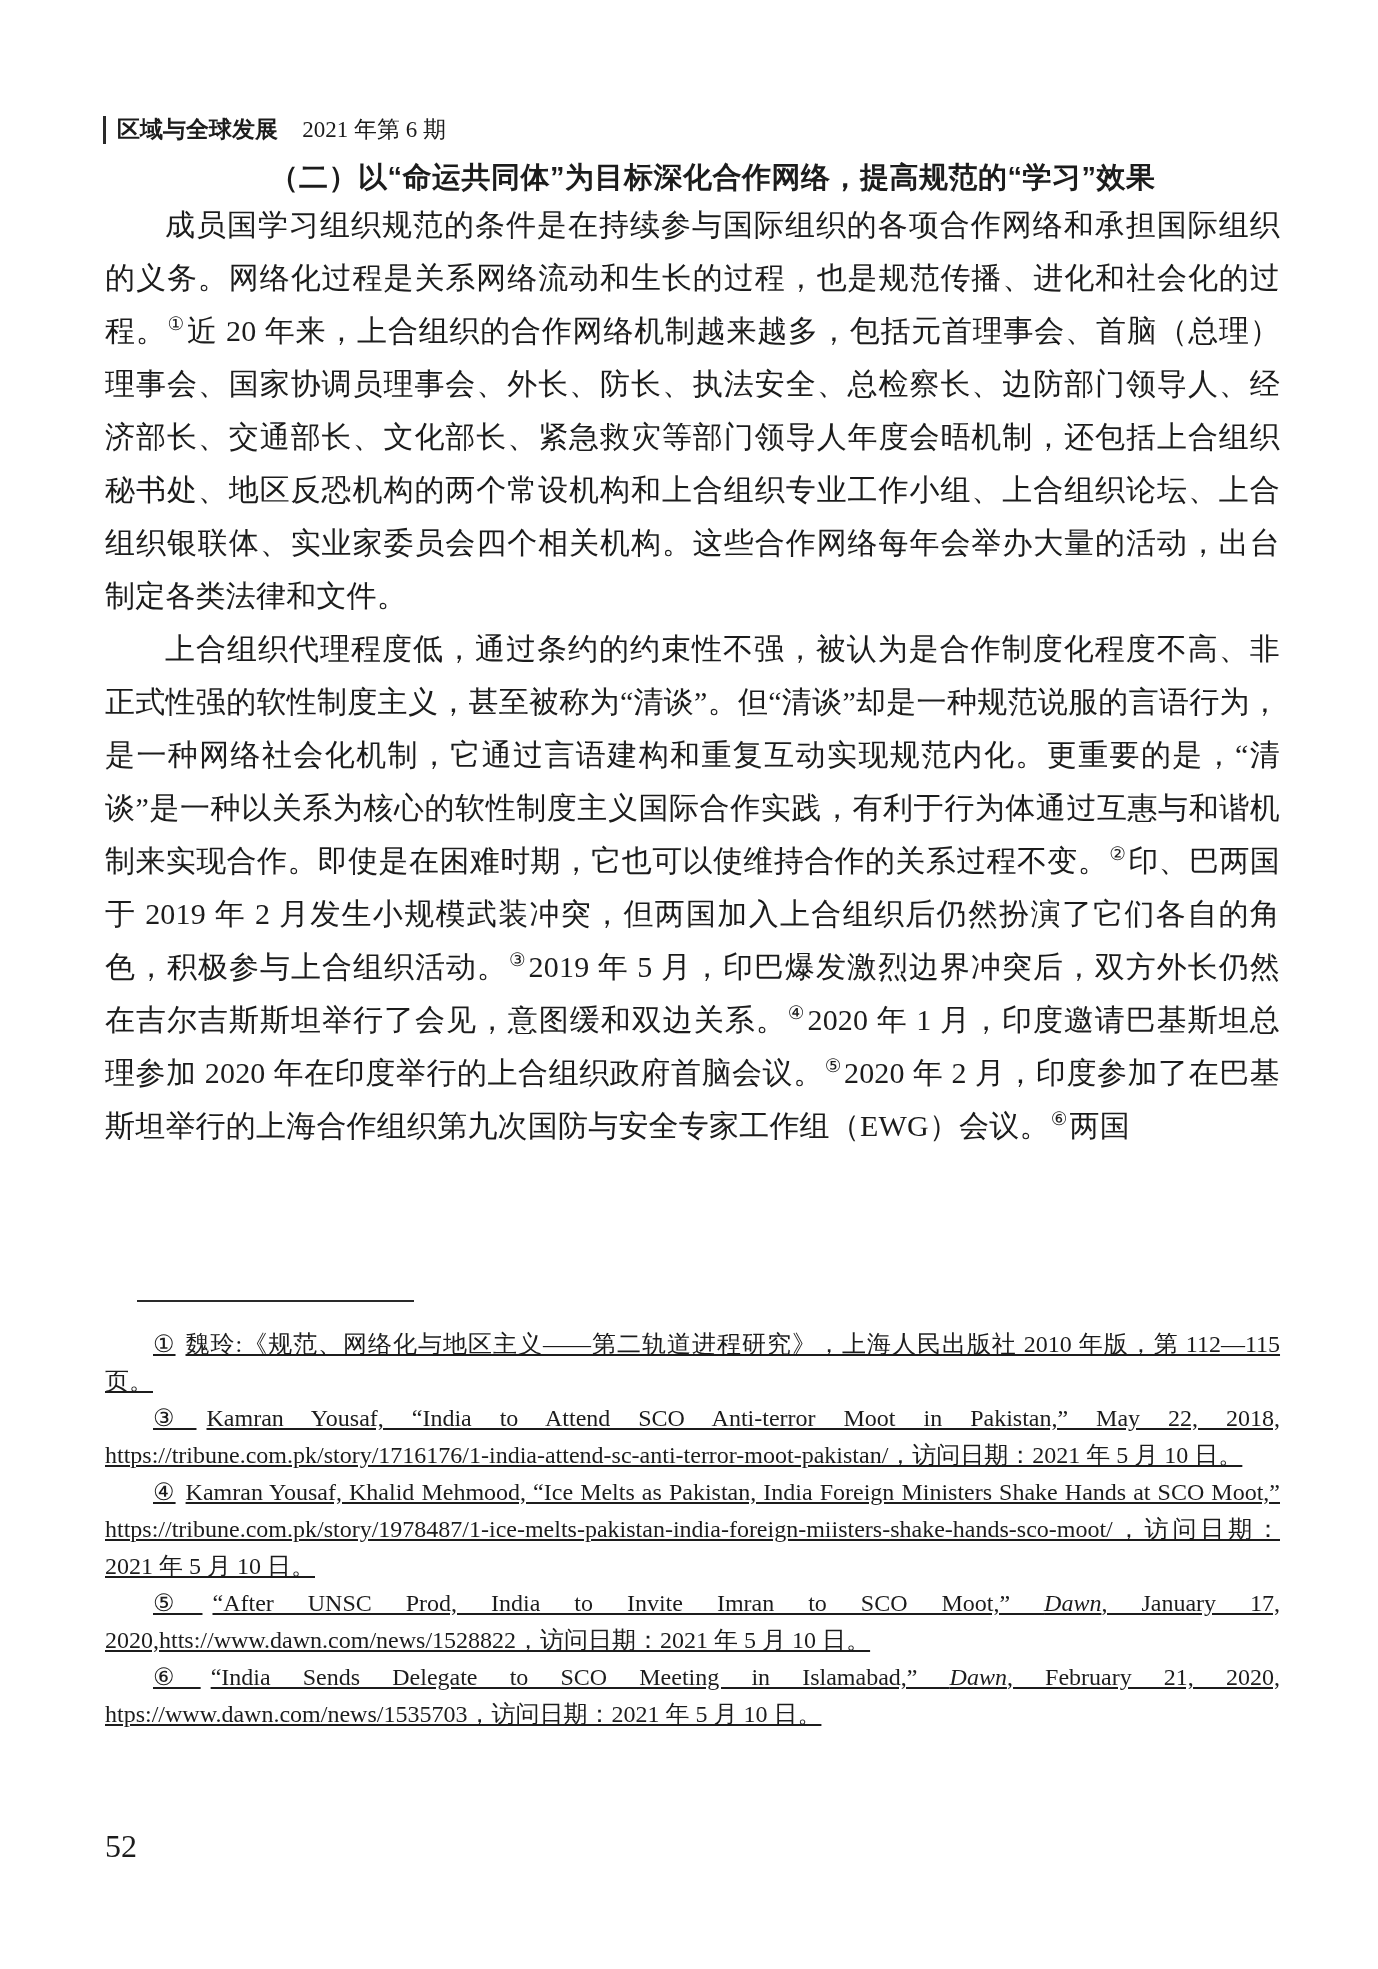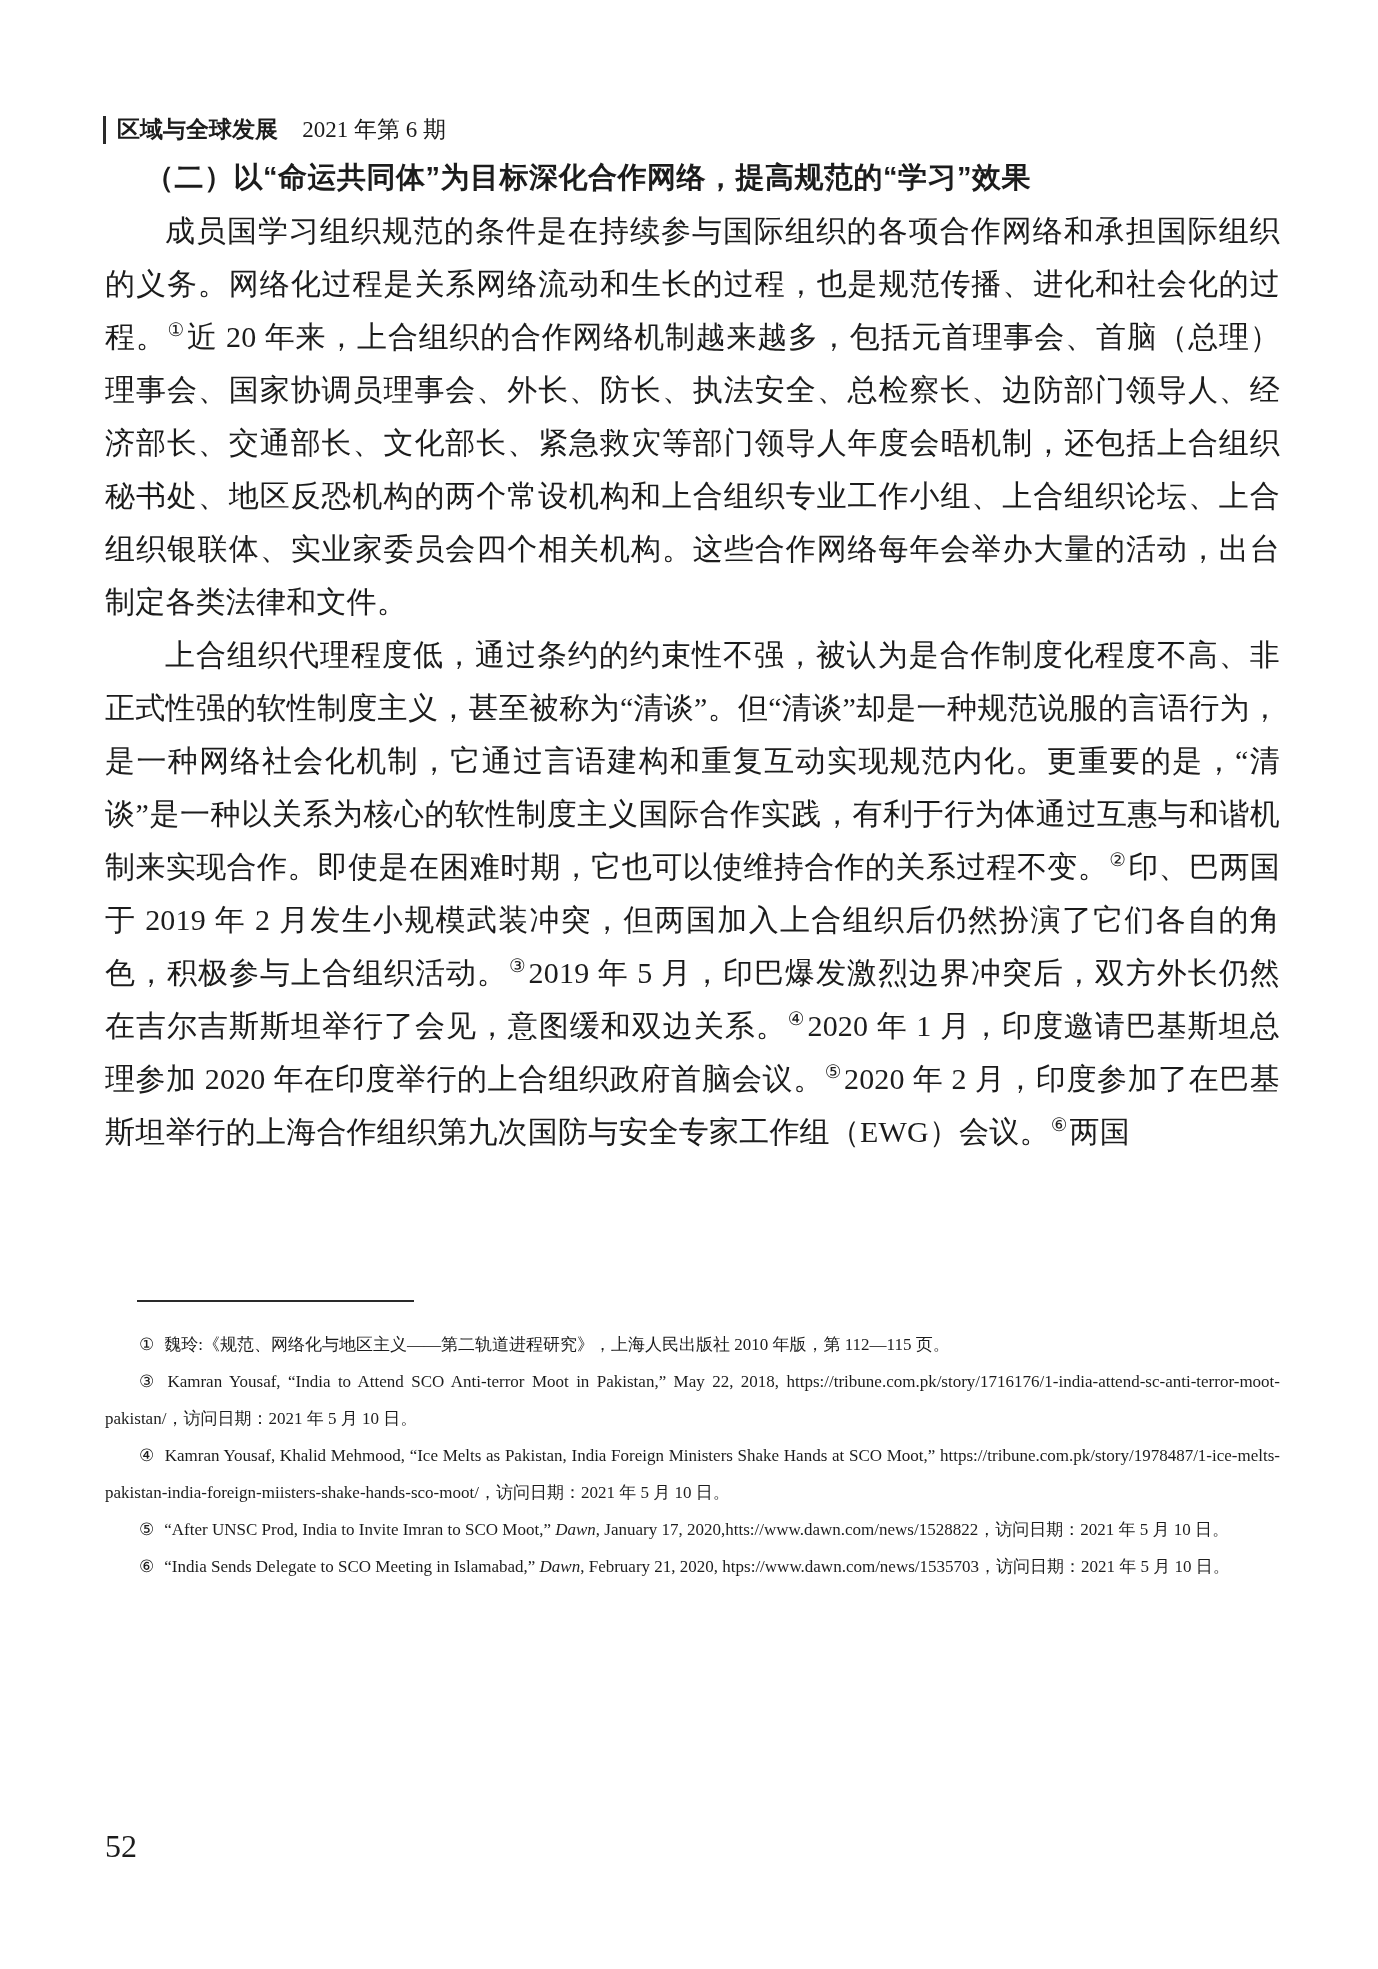--- a/index.html
+++ b/index.html
@@ -35,22 +35,22 @@
     top: 156px;
     left: 105px;
     width: 1175px;
   }
   .section-heading {
     font-family: "Liberation Sans", "DejaVu Sans", sans-serif;
     font-weight: bold;
     font-size: 29px;
     line-height: 42px;
     padding-left: 40px;
-    margin-bottom: 6px;
     letter-spacing: 0.5px;
+    text-align: center;
   }
   .para {
     font-size: 30px;
     line-height: 53px;
     text-align: justify;
     text-indent: 2em;
     letter-spacing: 0.2px;
   }
   .para sup {
     font-size: 0.62em;
@@ -68,24 +68,25 @@
     height: 2px;
     background: #2a2a2a;
   }
   .footnotes {
     position: absolute;
     top: 1326px;
     left: 105px;
     width: 1175px;
   }
   .fn {
-    font-size: 17px;
+    font-size: 24px;
     line-height: 37px;
     text-align: justify;
     text-indent: 2em;
+    text-decoration: underline;
   }
   .fn .marker { margin-right: 10px; }
   .fn .it { font-style: italic; }
 
   
   .page-number {
     position: absolute;
     top: 1828px;
     left: 105px;
     font-size: 32px;

